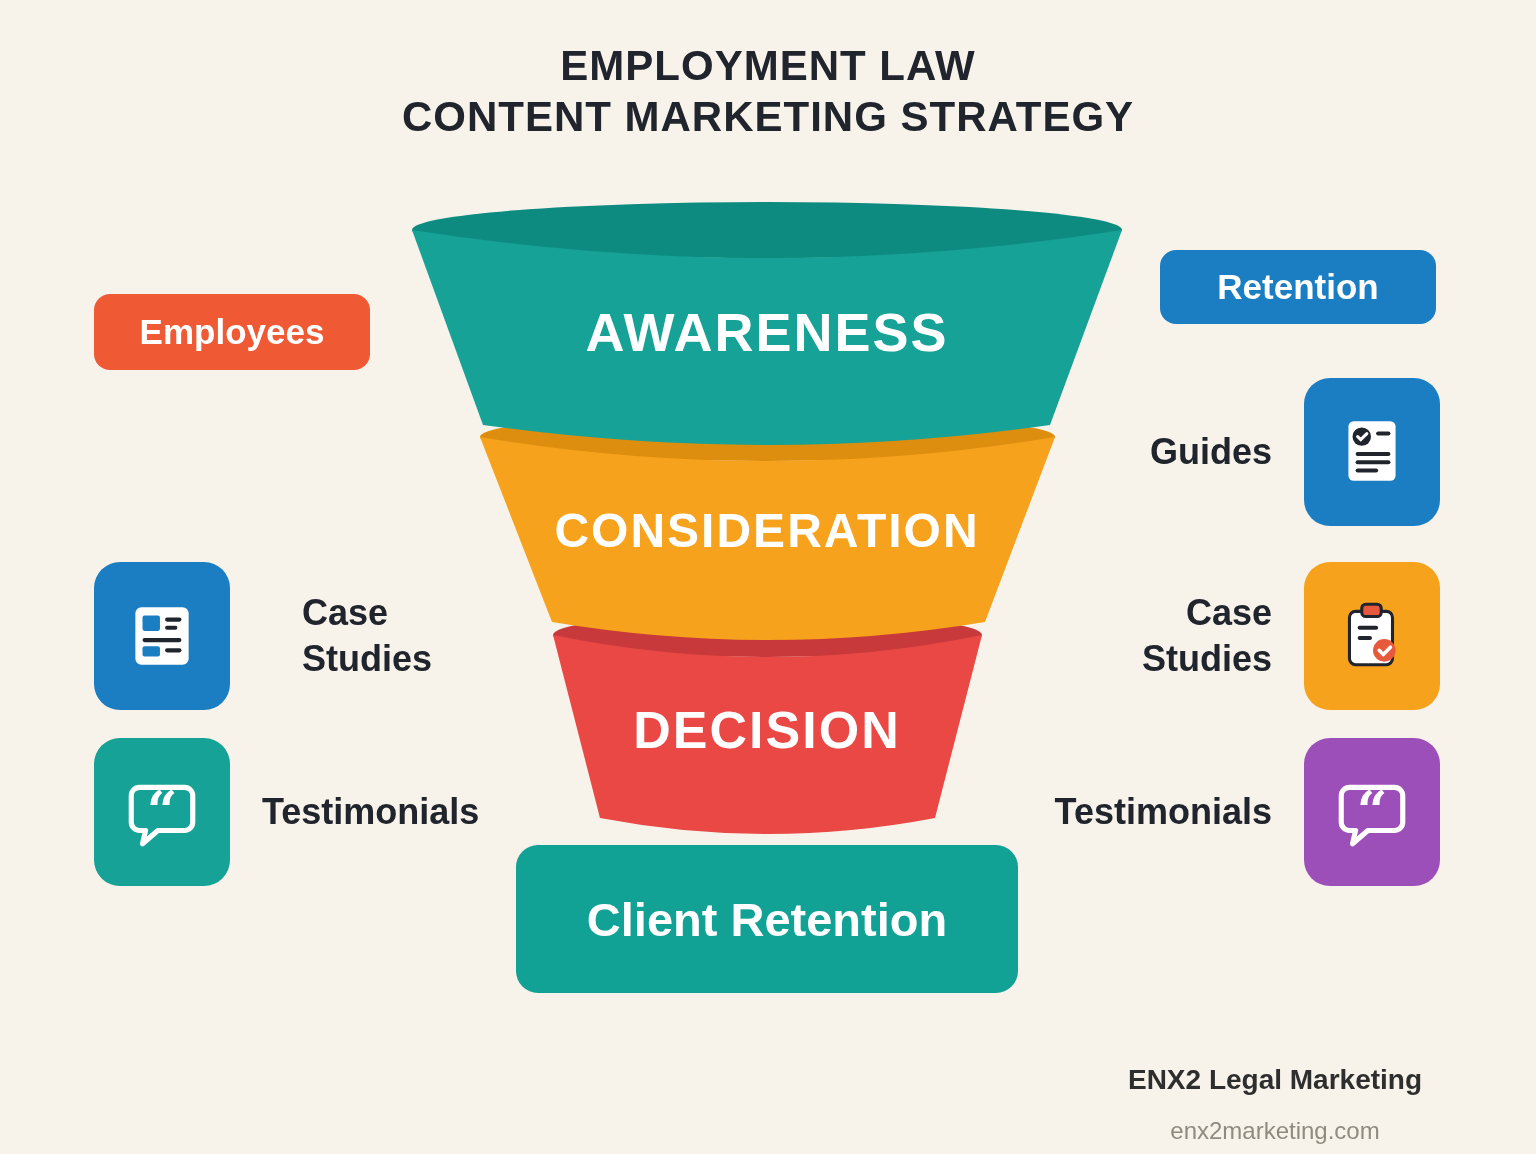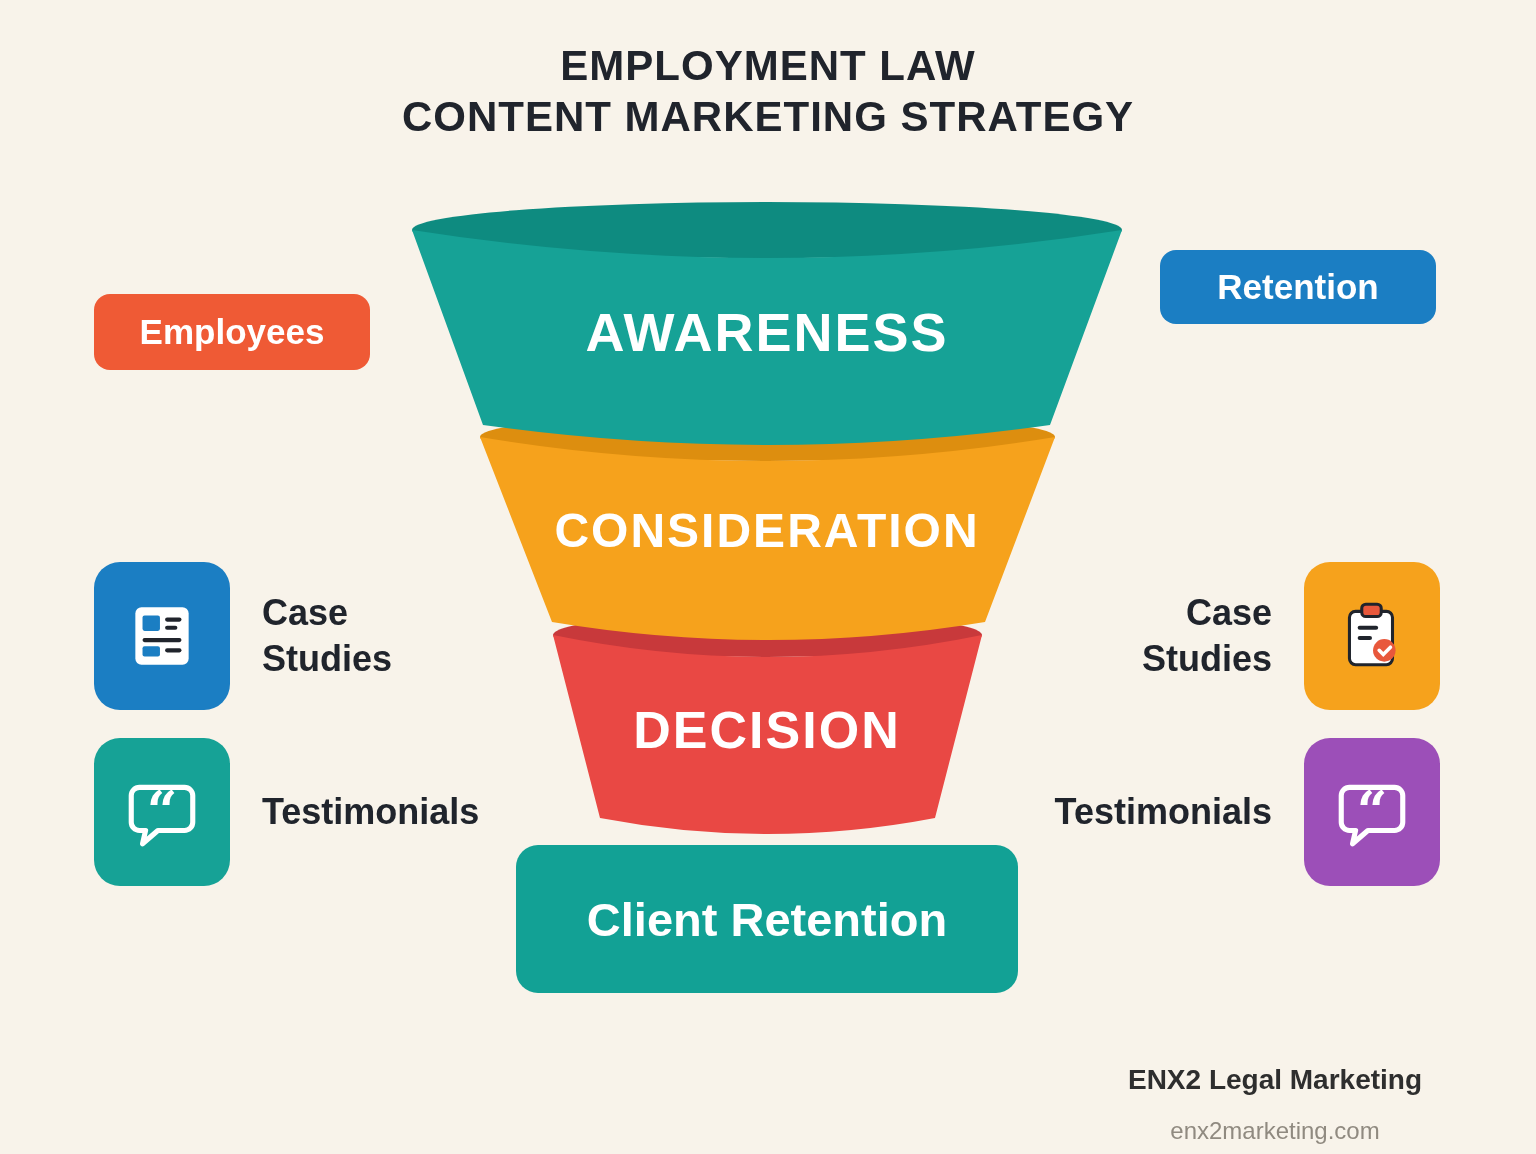--- a/index.html
+++ b/index.html
@@ -27,21 +27,21 @@
   .row-right-1 { top: 378px; }
   .row-right-2 { top: 562px; }
   .row-right-3 { top: 738px; }
   .card {
     width: 136px; height: 148px; border-radius: 26px; flex: 0 0 auto;
     display: flex; align-items: center; justify-content: center;
   }
   .item-label { font-size: 36px; font-weight: 700; color: #20242C; line-height: 1.28; }
   .label-r { text-align: right; }
   .w150 { max-width: 150px; }
-  .w175 { max-width: 175px; }
+  .w175 { max-width: 175px; margin-left: 40px; }
   .funnel-svg { position: absolute; left: 378px; top: 195px; }
   .retention {
     position: absolute; left: 516px; top: 845px; width: 502px; height: 148px;
     border-radius: 22px; display: flex; align-items: center; justify-content: center;
     color: #ffffff; font-size: 47px; font-weight: 700;
   }
   .footer { position: absolute; left: 1040px; top: 1064px; width: 470px; text-align: center; }
   .footer-brand { font-size: 28px; font-weight: 700; color: #2e2e2e; }
   .footer-site { font-size: 24px; color: #908a80; margin-top: 21px; }
 </style>
@@ -78,20 +78,34 @@
   <div class="row row-left-3">
     <div class="card" style="background: rgb(22, 162, 150);">
       <svg width="82" height="82" viewBox="0 0 80 80">
         <path d="M18 16 h44 a8 8 0 0 1 8 8 v26 a8 8 0 0 1 -8 8 H36 l-15 13 3-13 h-6 a8 8 0 0 1 -8 -8 V24 a8 8 0 0 1 8 -8 z" fill="none" stroke="#ffffff" stroke-width="5" stroke-linejoin="round"></path>
         <text x="40" y="58" text-anchor="middle" font-size="52" font-weight="bold" fill="#ffffff" font-family="DejaVu Serif, serif">“</text>
       </svg>
     </div>
     <div class="item-label">Testimonials</div>
   </div>
 
+  <div class="row row-right row-right-1">
+    <div class="item-label label-r">Guides</div>
+    <div class="card" style="background: rgb(27, 126, 195);">
+      <svg width="82" height="82" viewBox="0 0 80 80">
+        <rect x="17" y="10" width="46" height="58" rx="5" fill="#ffffff"></rect>
+        <circle cx="30" cy="25" r="9" fill="#20242c"></circle>
+        <path d="M26 25 l3 3 l6 -6" stroke="#ffffff" stroke-width="3" fill="none" stroke-linecap="round"></path>
+        <rect x="44" y="20" width="14" height="4" rx="2" fill="#20242c"></rect>
+        <rect x="24" y="40" width="34" height="4" rx="2" fill="#20242c"></rect>
+        <rect x="24" y="48" width="34" height="4" rx="2" fill="#20242c"></rect>
+        <rect x="24" y="56" width="22" height="4" rx="2" fill="#20242c"></rect>
+      </svg>
+    </div>
+  </div>
 
   <div class="row row-right row-right-2">
     <div class="item-label label-r w175">Case Studies</div>
     <div class="card" style="background: rgb(246, 162, 28);">
       <svg width="82" height="82" viewBox="0 0 80 80">
         <rect x="18" y="16" width="42" height="52" rx="6" fill="#ffffff" stroke="#20242c" stroke-width="3"></rect>
         <rect x="30" y="9" width="19" height="12" rx="4" fill="#e8583c" stroke="#20242c" stroke-width="3"></rect>
         <rect x="26" y="30" width="20" height="4" rx="2" fill="#20242c"></rect>
         <rect x="26" y="40" width="14" height="4" rx="2" fill="#20242c"></rect>
         <circle cx="52" cy="54" r="11" fill="#e8583c"></circle>

